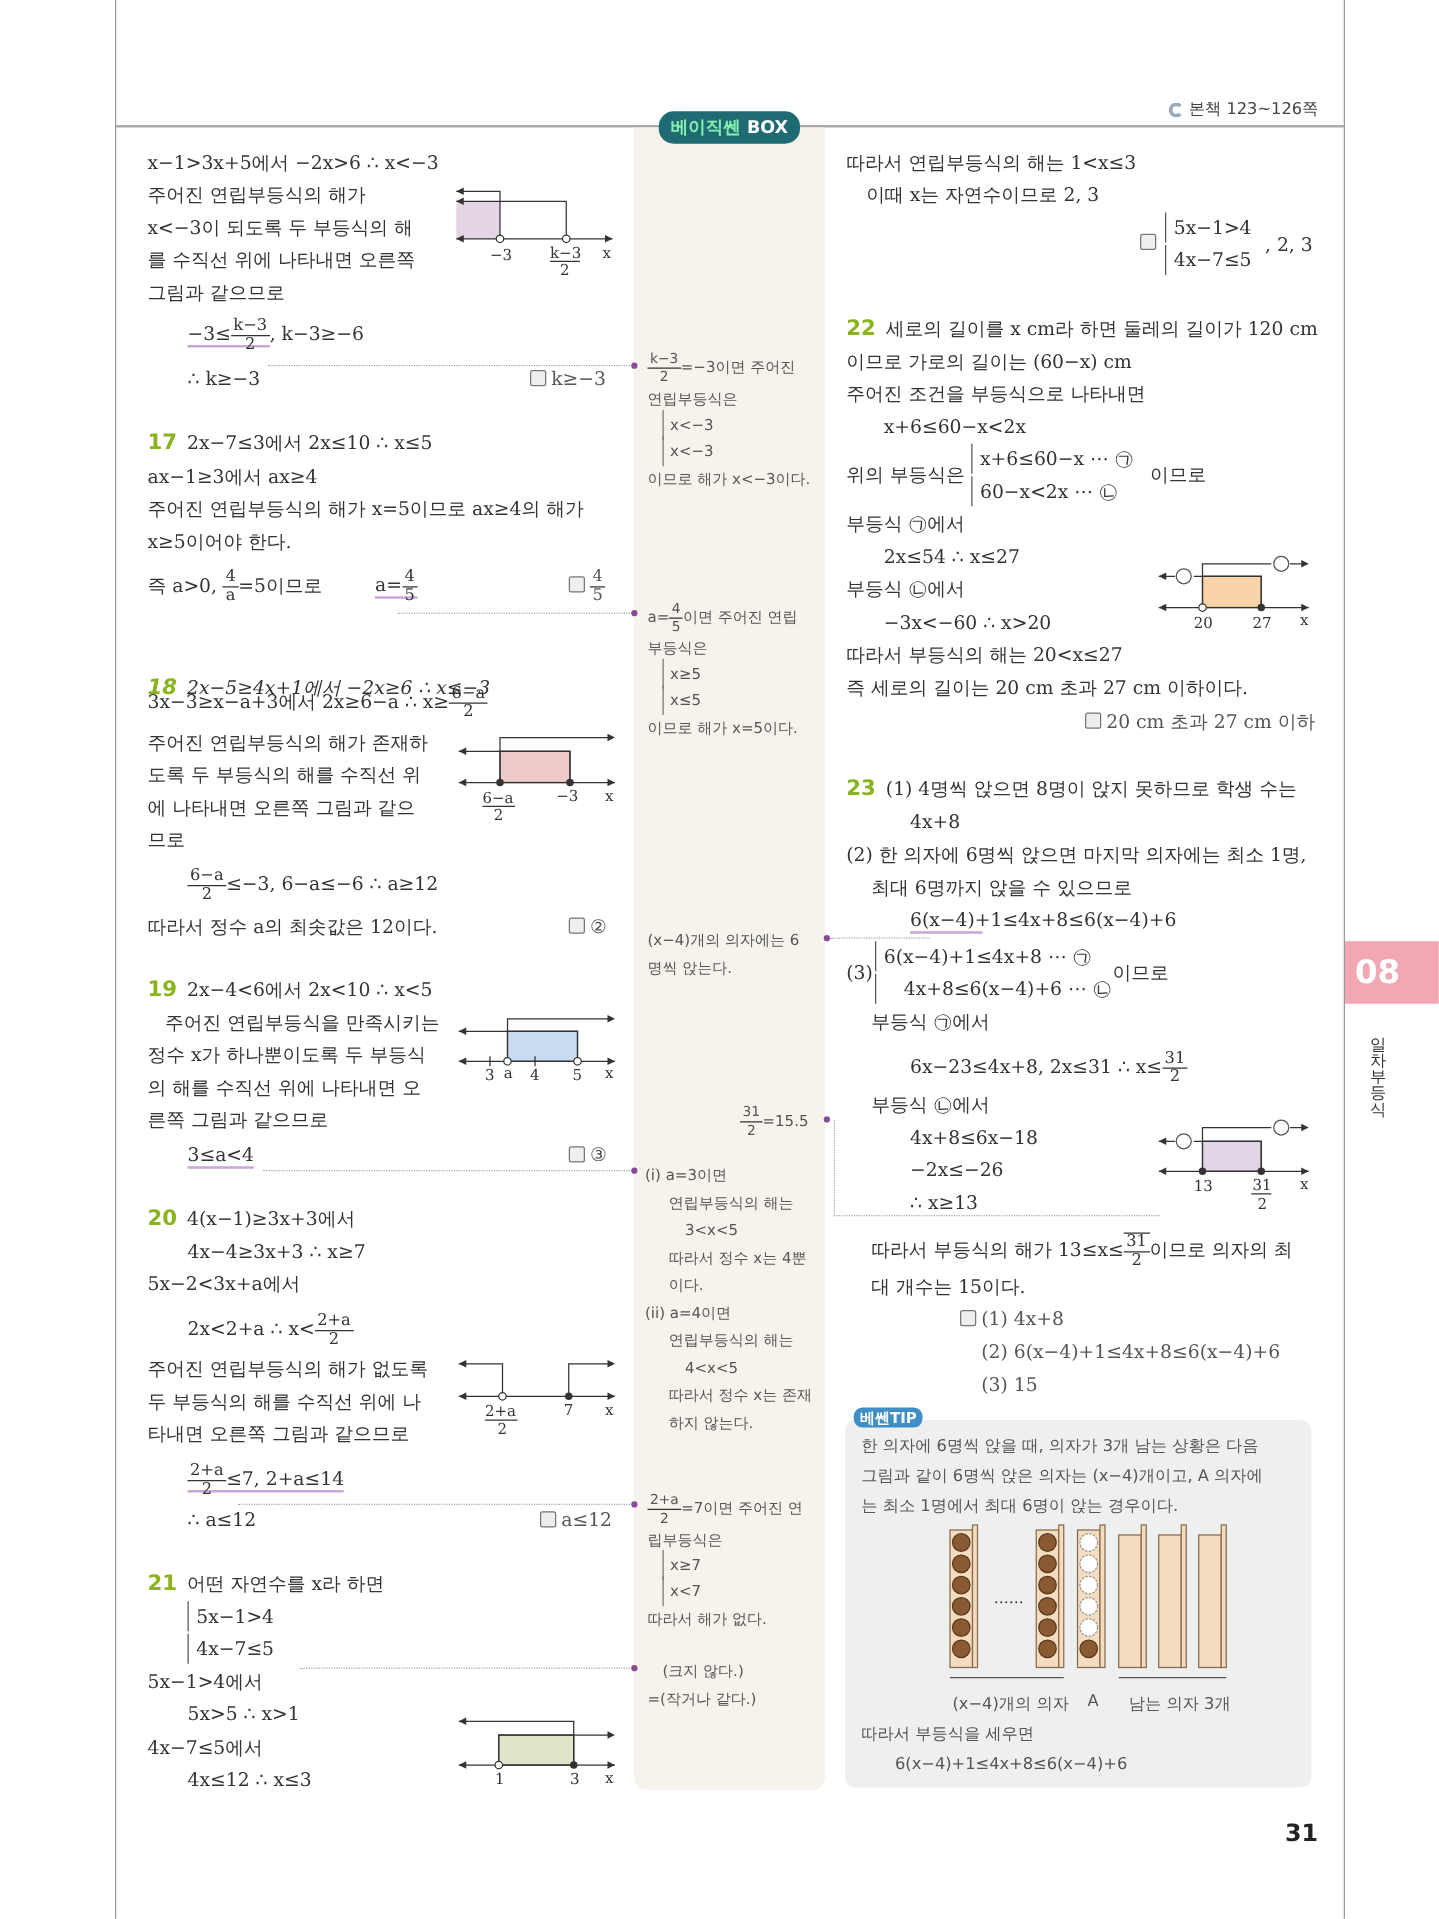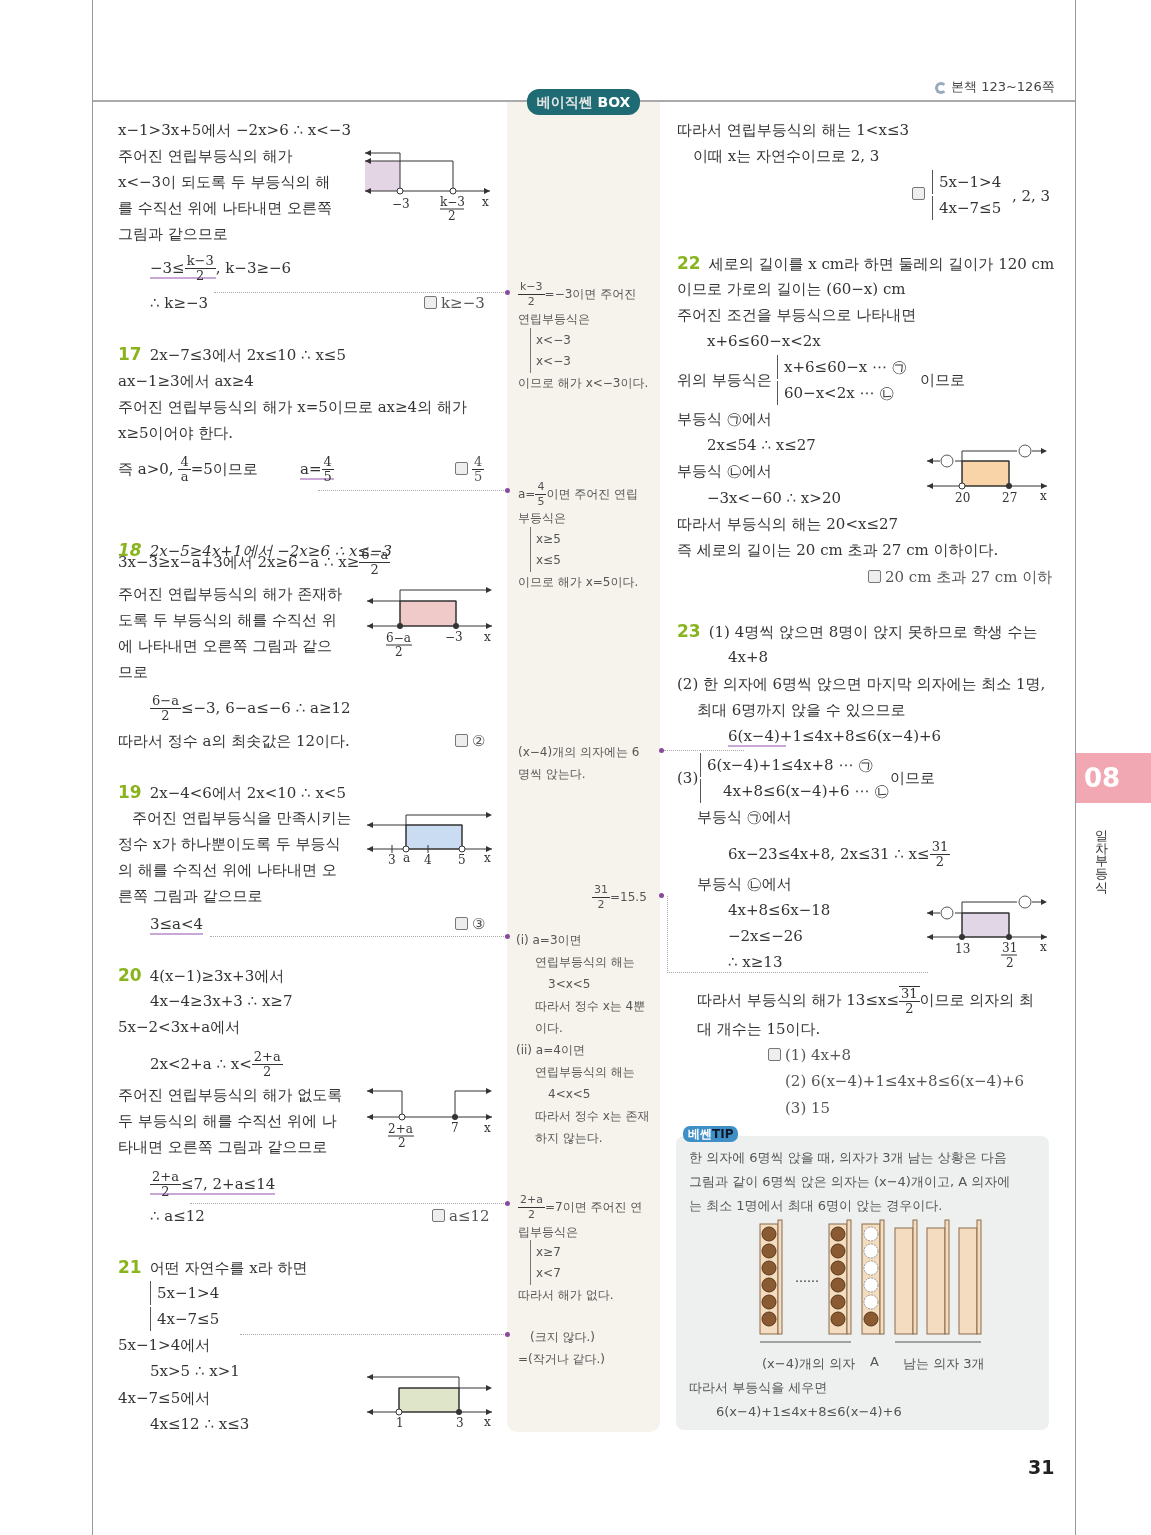--- a/index.html
+++ b/index.html
@@ -7,39 +7,39 @@
        font-family:"DejaVu Serif","Liberation Serif",serif;color:#333;font-size:15px;}
   .abs{position:absolute;}
   .page-border-left{left:92px;top:0;width:1px;height:1535px;background:#999;}
   .page-border-right{left:1075px;top:0;width:1px;height:1535px;background:#999;}
   .header-rule{left:93px;top:100px;width:982px;height:2px;background:#aaa;}
   .ref{left:935px;top:78px;font-family:"DejaVu Sans","Liberation Sans",sans-serif;font-size:13px;color:#444;}
   .ref .ic{display:inline-block;width:12px;height:12px;border:3px solid #9ab;border-right-color:transparent;border-radius:50%;vertical-align:-3px;margin-right:4px;box-sizing:border-box;}
   .box-col{left:507px;top:102px;width:153px;height:1330px;background:#f6f3ec;border-radius:0 0 10px 10px;}
   .box-badge{left:527px;top:89px;width:113px;height:26px;background:#1f6b73;border-radius:12px;
        color:#fff;font-family:"DejaVu Sans","Liberation Sans",sans-serif;font-weight:bold;font-size:14px;line-height:26px;text-align:center;}
-  .box-badge .k{color:#e5e5e5;}
+  .box-badge .k{color:#86efac;}
   .line{position:absolute;white-space:nowrap;line-height:24px;}
   .num{font-family:"DejaVu Sans","Liberation Sans",sans-serif;font-weight:bold;color:#8ab41d;font-size:17px;margin-right:8px;}
   .side{font-family:"DejaVu Sans","Liberation Sans",sans-serif;font-size:12px;color:#555;line-height:21px;}
   .ans{color:#555;}
   .ans .mark{display:inline-block;width:11px;height:11px;border:1px solid #777;border-radius:2px;margin-right:4px;vertical-align:-1px;background:#eee;}
   .dot{position:absolute;height:0;border-top:1px dotted #aaa;}
   .pin{position:absolute;width:5px;height:5px;border-radius:50%;background:#8a4a9c;}
   .ul{border-bottom:2px solid #c9a7d6;}
   svg text{font-family:"DejaVu Serif","Liberation Serif",serif;font-size:12px;fill:#333;}
   .tab08{left:1076px;top:753px;width:75px;height:50px;background:#f1a8b2;color:#fff;
        font-family:"DejaVu Sans","Liberation Sans",sans-serif;font-weight:bold;font-size:26px;line-height:50px;padding-left:8px;box-sizing:border-box;}
   .tabtitle{left:1090px;top:820px;width:20px;font-family:"DejaVu Sans","Liberation Sans",sans-serif;font-size:13px;color:#333;
        writing-mode:vertical-rl;}
   .pgnum{left:1028px;top:1456px;font-family:"DejaVu Sans","Liberation Sans",sans-serif;font-weight:bold;font-size:19px;color:#222;}
   .tip{left:676px;top:1136px;width:373px;height:294px;background:#eef0f0;border-radius:8px;}
   .tip-badge{left:683px;top:1126px;background:#3d8fc6;color:#fff;border-radius:7px;padding:0 5px;
        font-family:"DejaVu Sans","Liberation Sans",sans-serif;font-weight:bold;font-size:12px;line-height:16px;}
-  .tip-badge .t{color:#0f172a;}
+  .tip-badge .t{color:#ffffff;}
   .fr{display:inline-block;vertical-align:middle;text-align:center;line-height:14px;font-size:13px;}
   .fr span{display:block;}
   .fr .n{border-bottom:1px solid #333;padding:0 2px;}
 </style>
 </head>
 <body>
 
 <div class="abs page-border-left"></div>
 <div class="abs page-border-right"></div>
 <div class="abs header-rule"></div>

